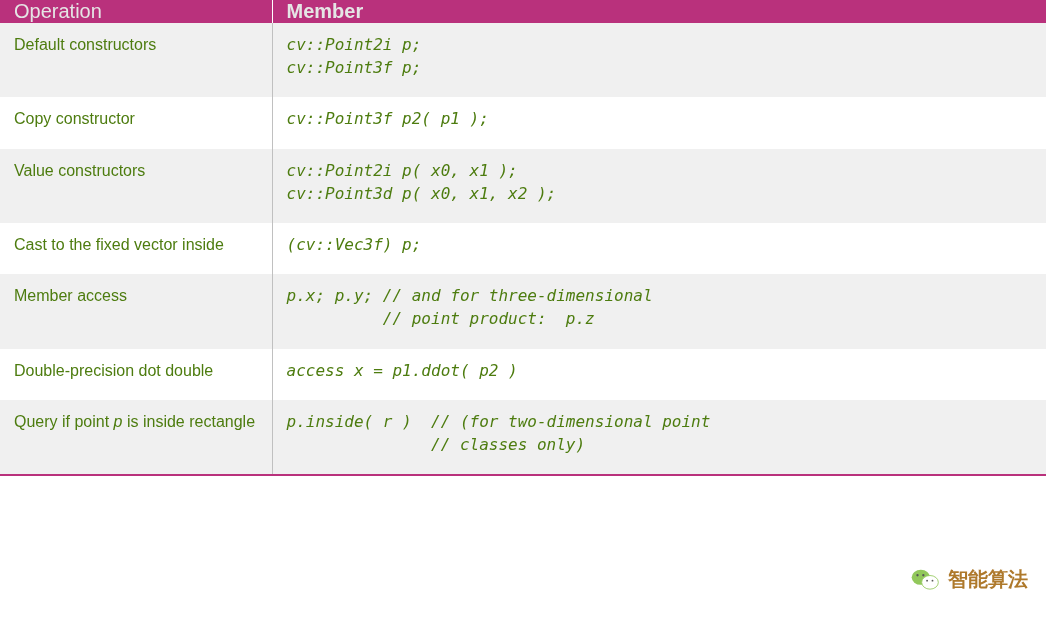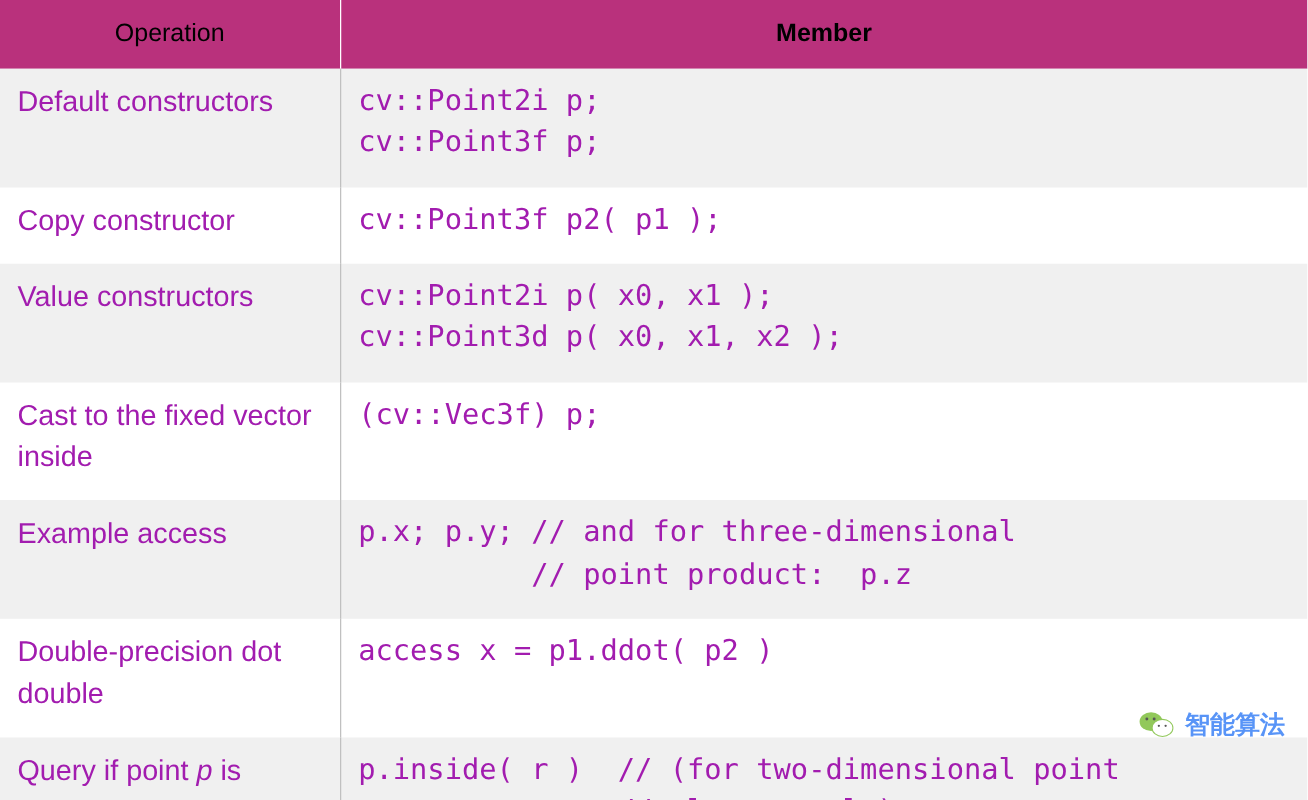--- a/index.html
+++ b/index.html
@@ -16,65 +16,66 @@
     }
     .table {
       width: 100%;
       border-collapse: collapse;
       background: #ffffff;
     }
     .header-row {
       background: #b9317c;
     }
     .header-cell {
-      color: #000000;
+      color: #e5e5e5;
       font-weight: 600;
       font-size: 20px;
-      padding: 16px 14px;
-      text-align: center;
+      padding: 0 14px;
+      text-align: left;
     }
     .header-cell:first-child {
       border-right: 1px solid #ffffff;
     }
     .body-row td {
       padding: 10px 14px 18px 14px;
       vertical-align: top;
-      font-size: 23px;
-      color: #a21caf;
+      font-size: 16px;
+      color: #4d7c0f;
       line-height: 1.45;
     }
     .body-row:nth-child(odd) td {
       background: #f0f0f0;
     }
     .col-op {
       width: 272px;
       border-right: 1px solid #c0c0c0;
       font-weight: 400;
     }
     .col-example {
       font-family: "Consolas", "Menlo", "DejaVu Sans Mono", monospace;
       font-size: 18px;
       white-space: pre;
       color: #2a2a2a;
+      font-style: italic;
     }
     .footer-border {
       border-bottom: 2px solid #b9317c;
     }
     .em {
       font-style: italic;
     }
     .watermark {
       position: absolute;
       right: 18px;
       bottom: 46px;
       display: flex;
       align-items: center;
       gap: 8px;
       opacity: 0.85;
-      color: #3b82f6;
+      color: #a16207;
       font-size: 20px;
       font-weight: 600;
     }
     .wm-icon {
       width: 30px;
       height: 30px;
       border-radius: 50%;
       display: flex;
       align-items: center;
       justify-content: center;
@@ -104,21 +105,21 @@
       <tr class="body-row">
         <td class="col-op">Value constructors</td>
         <td class="col-example">cv::Point2i p( x0, x1 );
 cv::Point3d p( x0, x1, x2 );</td>
       </tr>
       <tr class="body-row">
         <td class="col-op">Cast to the fixed vector inside</td>
         <td class="col-example">(cv::Vec3f) p;</td>
       </tr>
       <tr class="body-row">
-        <td class="col-op">Example access</td>
+        <td class="col-op">Member access</td>
         <td class="col-example">p.x; p.y; // and for three-dimensional
           // point product:  p.z</td>
       </tr>
       <tr class="body-row">
         <td class="col-op">Double-precision dot double</td>
         <td class="col-example">access x = p1.ddot( p2 )</td>
       </tr>
       <tr class="body-row footer-border">
         <td class="col-op footer-border">Query if point <span class="em">p</span> is inside rectangle </td>
         <td class="col-example footer-border">p.inside( r )  // (for two-dimensional point

